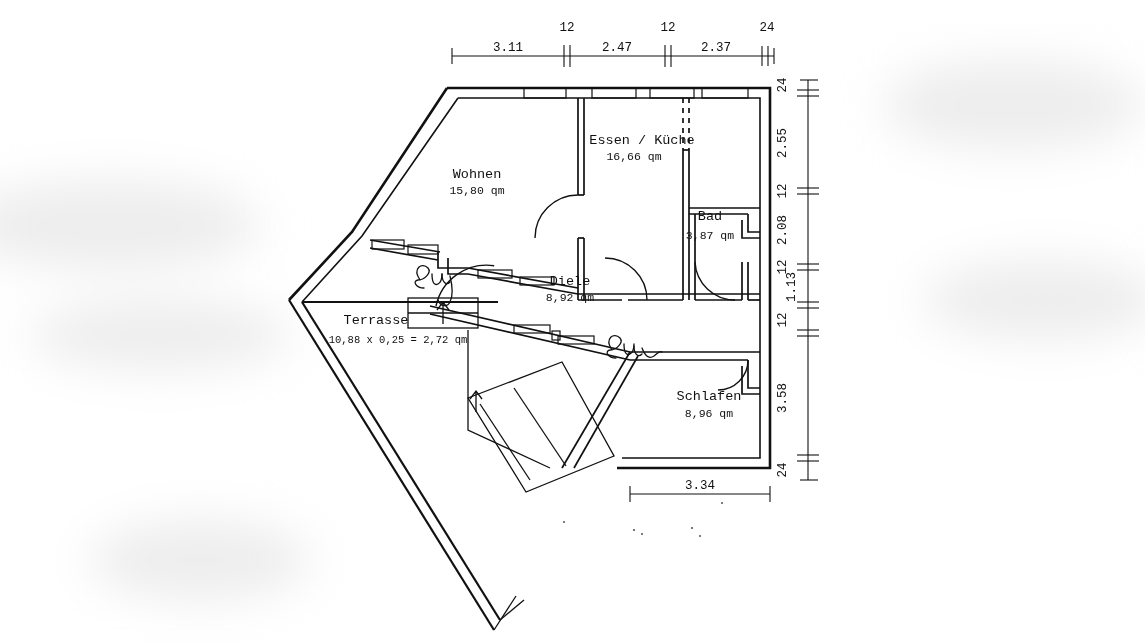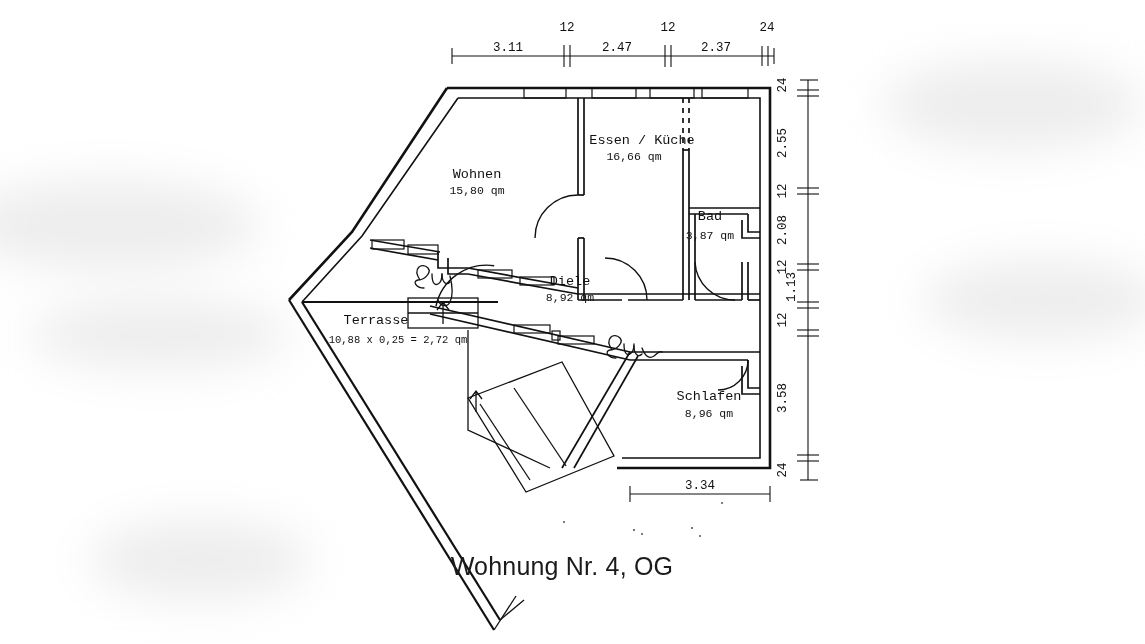--- a/index.html
+++ b/index.html
@@ -294,15 +294,14 @@
       <g fill="#555555">
         <circle cx="372" cy="530" r="1.1"></circle>
         <circle cx="380" cy="534" r="1.0"></circle>
         <circle cx="430" cy="528" r="1.1"></circle>
         <circle cx="438" cy="536" r="1.0"></circle>
         <circle cx="302" cy="522" r="1.0"></circle>
         <circle cx="460" cy="503" r="1.0"></circle>
       </g>
     </svg>
 
-    <div id="caption">Wohnung Nr. 4, OG</div>
   </div>
 </div>
 
 </body></html>

